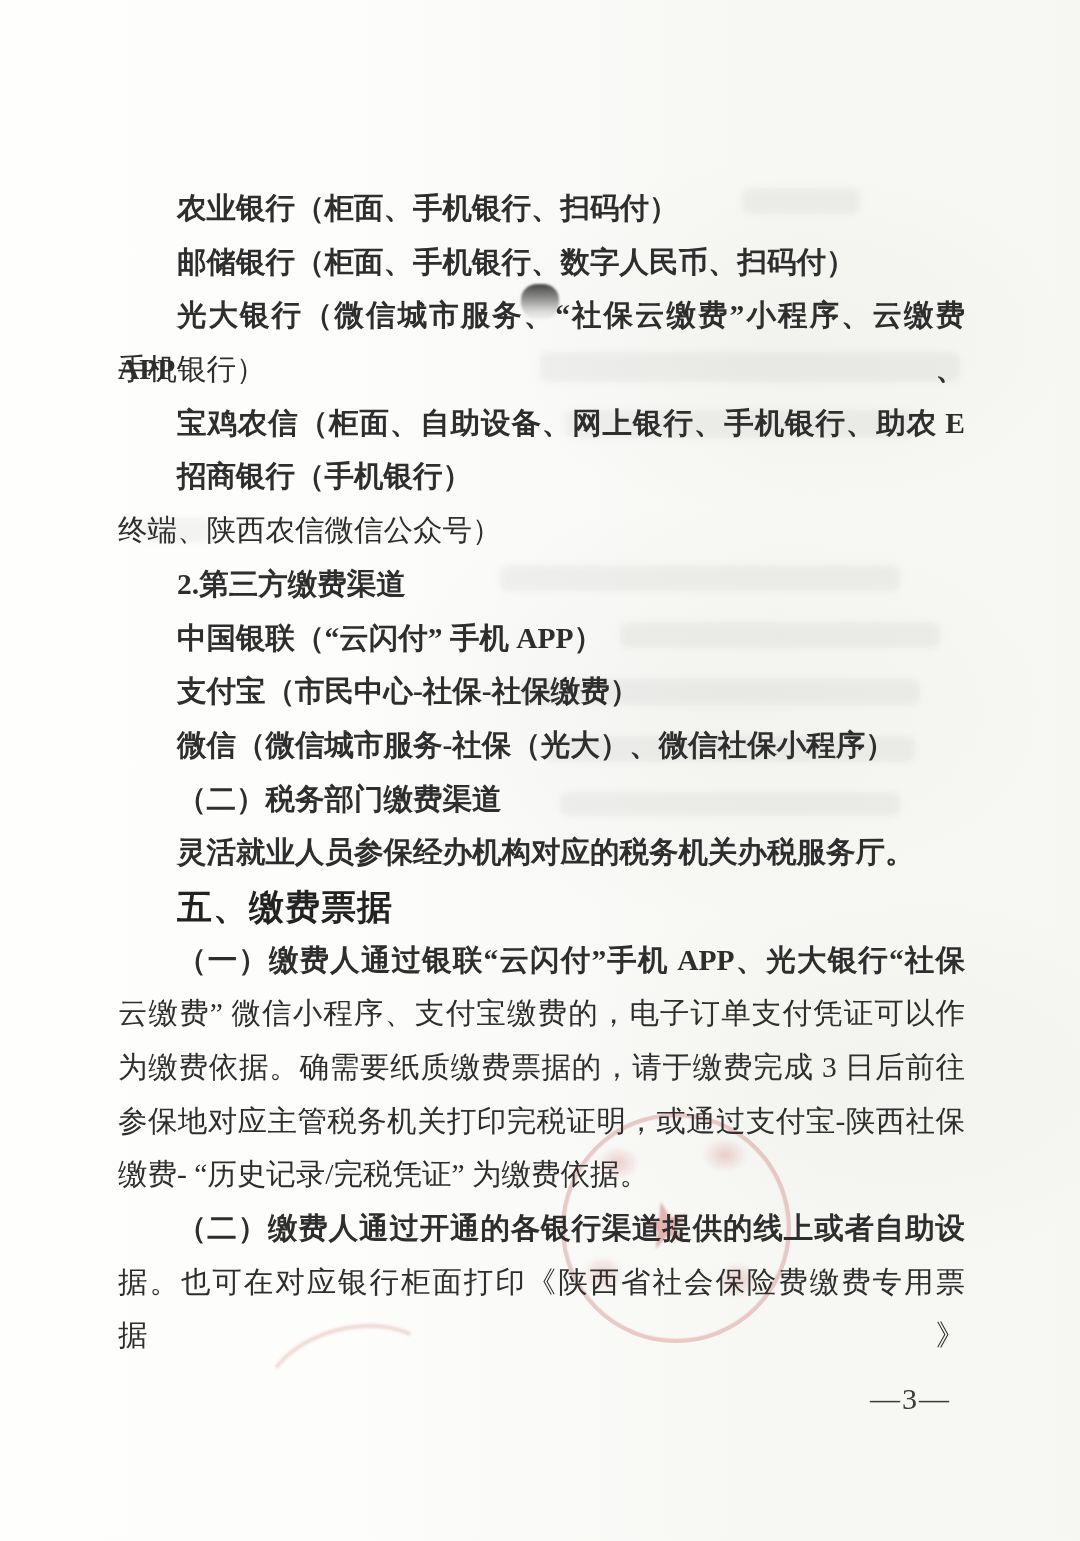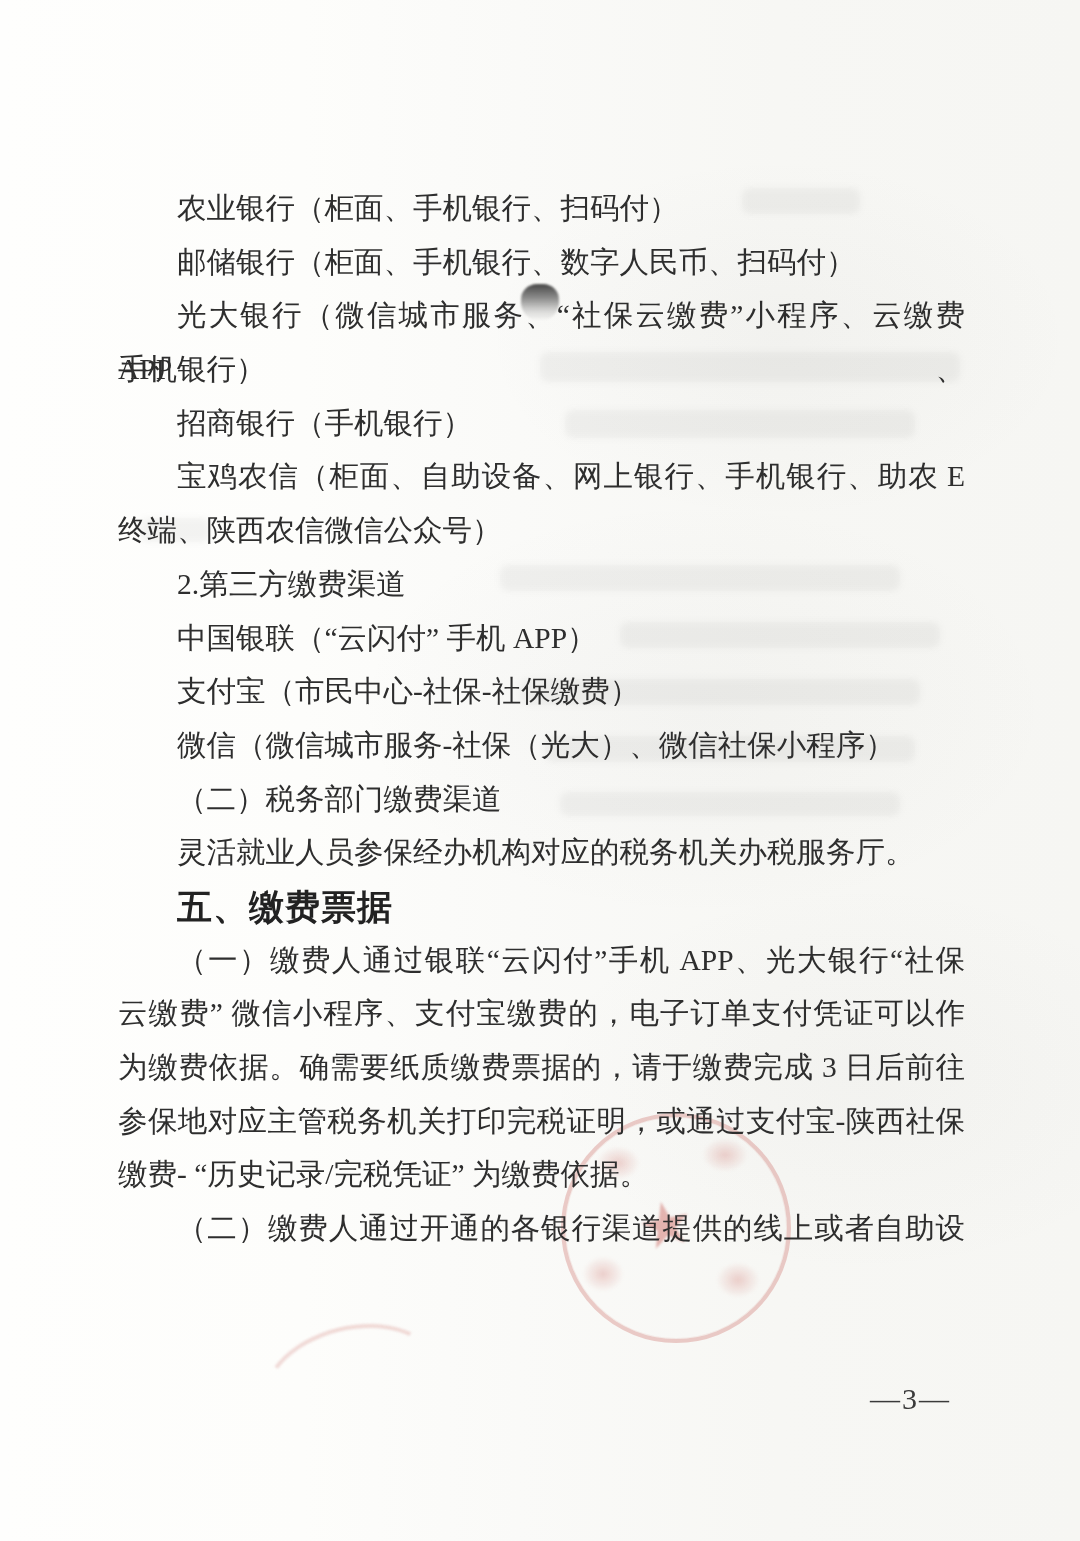--- a/index.html
+++ b/index.html
@@ -19,21 +19,21 @@
       radial-gradient(ellipse 420px 260px at 72% 22%, rgba(120,120,120,0.045), transparent 70%),
       radial-gradient(ellipse 500px 300px at 65% 46%, rgba(120,120,120,0.04), transparent 70%),
       radial-gradient(ellipse 460px 280px at 80% 70%, rgba(120,120,120,0.035), transparent 70%);
     z-index:1;
   }
   .content{
     position:absolute;left:118px;top:182px;width:847px;
     font-size:29.5px;color:#2e2e2e;z-index:4;
   }
   .line{height:53.7px;line-height:53.7px;overflow:visible;}
-  .ind{text-indent:59px;}
+  .ind{text-indent:59px;font-weight:bold;}
   .fill{text-align:justify;text-align-last:justify;}
   .head{
     font-family:"Liberation Sans","DejaVu Sans",sans-serif;
     font-weight:700;font-size:35px;color:#222;letter-spacing:1px;
   }
   .page-number{
     position:absolute;left:870px;top:1382px;z-index:4;
     font-size:30px;color:#3a3a3a;letter-spacing:2px;
   }
   
@@ -98,35 +98,36 @@
   <div class="seal-mark" style="left:702px;top:1138px;width:46px;height:34px;"></div>
   <div class="seal-mark" style="left:582px;top:1256px;width:42px;height:36px;"></div>
   <div class="seal-mark" style="left:716px;top:1262px;width:44px;height:36px;"></div>
   <div class="seal-arc2"></div>
 
   <div class="content">
     <div class="line ind">农业银行（柜面、手机银行、扫码付）</div>
     <div class="line ind">邮储银行（柜面、手机银行、数字人民币、扫码付）</div>
     <div class="line ind fill">光大银行（微信城市服务、“社保云缴费”小程序、云缴费 APP、</div>
     <div class="line">手机银行）</div>
+    <div class="line ind fill">宝鸡农信（柜面、自助设备、网上银行、手机银行、助农 E</div>
     <div class="line ind">招商银行（手机银行）</div>
-    <div class="line ind fill">宝鸡农信（柜面、自助设备、网上银行、手机银行、助农 E</div>
     <div class="line">终端、陕西农信微信公众号）</div>
     <div class="line ind">2.第三方缴费渠道</div>
     <div class="line ind">中国银联（“云闪付” 手机 APP）</div>
     <div class="line ind">支付宝（市民中心-社保-社保缴费）</div>
     <div class="line ind">微信（微信城市服务-社保（光大）、微信社保小程序）</div>
     <div class="line ind">（二）税务部门缴费渠道</div>
     <div class="line ind">灵活就业人员参保经办机构对应的税务机关办税服务厅。</div>
     <div class="line ind head">五、缴费票据</div>
     <div class="line ind fill">（一）缴费人通过银联“云闪付”手机 APP、光大银行“社保</div>
     <div class="line fill">云缴费” 微信小程序、支付宝缴费的，电子订单支付凭证可以作</div>
     <div class="line fill">为缴费依据。确需要纸质缴费票据的，请于缴费完成 3 日后前往</div>
     <div class="line fill">参保地对应主管税务机关打印完税证明，或通过支付宝-陕西社保</div>
     <div class="line">缴费- “历史记录/完税凭证” 为缴费依据。</div>
     <div class="line ind fill">（二）缴费人通过开通的各银行渠道提供的线上或者自助设</div>
+    <div class="line fill">据。也可在对应银行柜面打印《陕西省社会保险费缴费专用票据》</div>
   </div>
 
   <div class="ink-smudge"></div>
 
   <div class="page-number">—3—</div>
 
 </div>
 
 </body></html>

